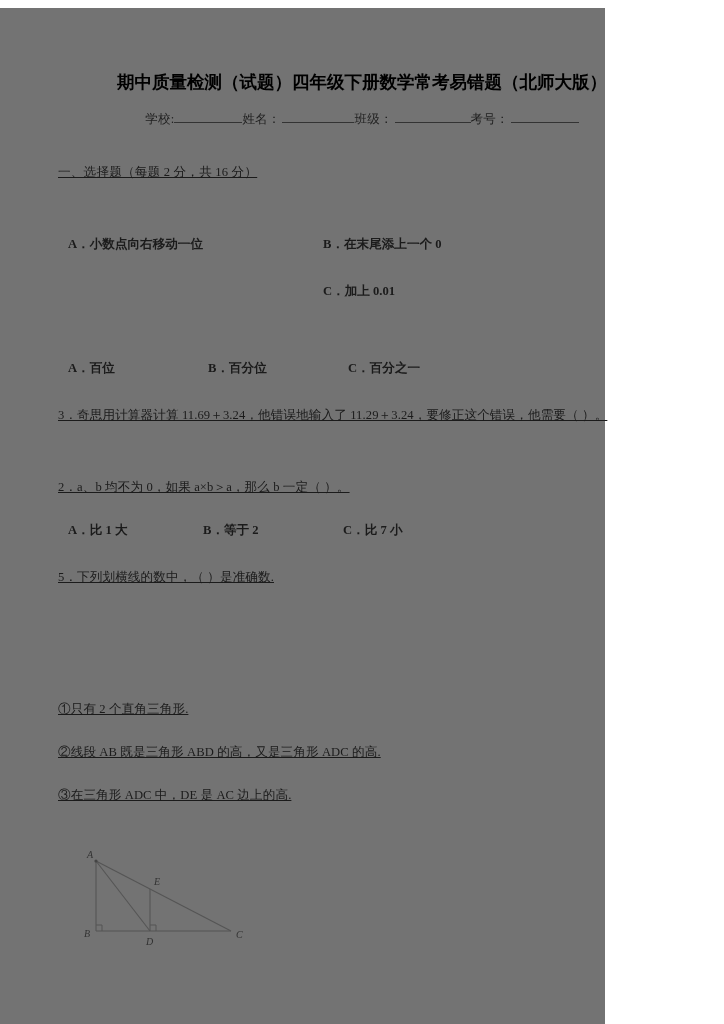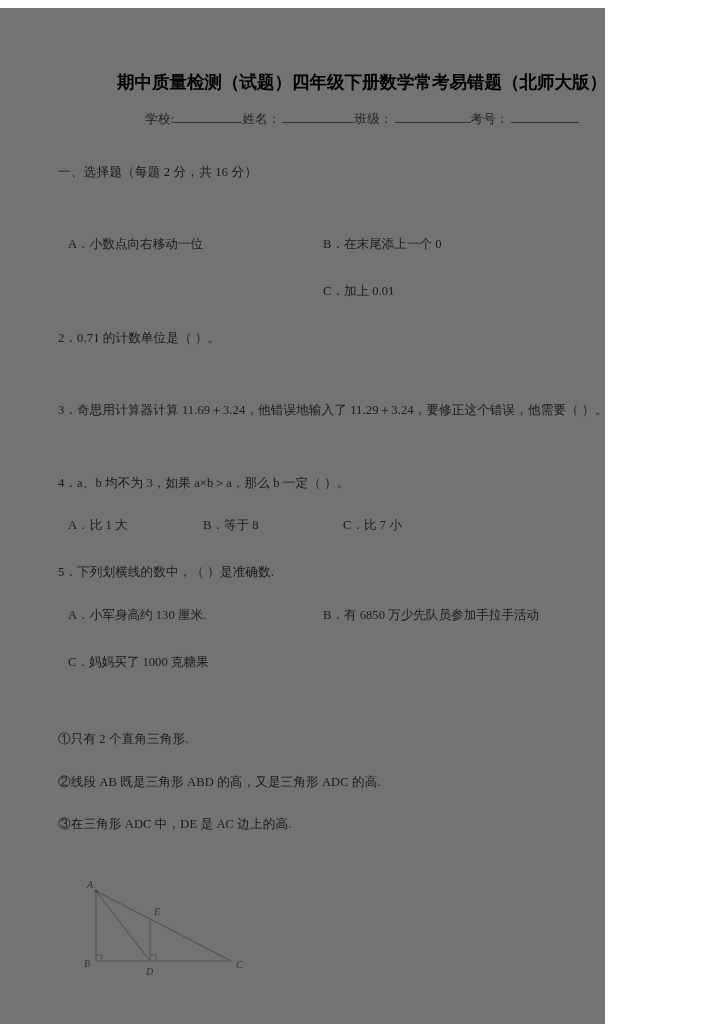--- a/index.html
+++ b/index.html
@@ -66,37 +66,39 @@
     left: 58px;
     top: 158px;
     width: 616px;
     font-size: 12.6px;
     line-height: 1;
     color: #1b1b1b;
   }
   .row {
     position: relative;
     white-space: nowrap;
+    text-decoration: underline;
   }
   .section-head {
     margin-bottom: 0;
     font-size: 12.6px;
     letter-spacing: 0.2px;
   }
   .q-line {
     letter-spacing: 0.1px;
   }
   .opt-row {
     position: relative;
     height: 17px;
   }
   .opt {
     position: absolute;
     top: 0;
     white-space: nowrap;
+    font-weight: bold;
   }
 
   
   .lh { height: 30px; }
   .lh2 { height: 29px; }
 
   
   .figure-wrap {
     position: relative;
     width: 200px;
@@ -125,47 +127,44 @@
     <div class="opt-row">
       <span class="opt" style="left:10px">A．小数点向右移动一位</span>
       <span class="opt" style="left:265px">B．在末尾添上一个 0</span>
     </div>
     <div class="lh"></div>
     <div class="opt-row">
       <span class="opt" style="left:265px">C．加上 0.01</span>
     </div>
     <div class="lh"></div>
 
-    <div class="row q-line">2．0.71 的计数单位是（    ）。</div>
     <div class="lh"></div>
+    <div class="opt-row">
+      <span class="opt" style="left:10px">A．百位</span>
+      <span class="opt" style="left:150px">B．百分位</span>
+      <span class="opt" style="left:290px">C．百分之一</span>
+    </div>
     <div class="lh"></div>
 
     <div class="row q-line">3．奇思用计算器计算 11.69＋3.24，他错误地输入了 11.29＋3.24，要修正这个错误，他需要（    ）。</div>
     <div class="lh"></div>
     <div class="lh"></div>
 
-    <div class="row q-line">4．a、b 均不为 3，如果 a×b＞a，那么 b 一定（    ）。</div>
+    <div class="row q-line">2．a、b 均不为 0，如果 a×b＞a，那么 b 一定（    ）。</div>
     <div class="lh"></div>
     <div class="opt-row">
       <span class="opt" style="left:10px">A．比 1 大</span>
-      <span class="opt" style="left:145px">B．等于 8</span>
+      <span class="opt" style="left:145px">B．等于 2</span>
       <span class="opt" style="left:285px">C．比 7 小</span>
     </div>
     <div class="lh"></div>
 
     <div class="row q-line">5．下列划横线的数中，（      ）是准确数.</div>
     <div class="lh"></div>
-    <div class="opt-row">
-      <span class="opt" style="left:10px">A．小军身高约 130 厘米.</span>
-      <span class="opt" style="left:265px">B．有 6850 万少先队员参加手拉手活动</span>
-    </div>
     <div class="lh"></div>
-    <div class="opt-row">
-      <span class="opt" style="left:10px">C．妈妈买了 1000 克糖果</span>
-    </div>
     <div class="lh"></div>
 
     <div class="lh"></div>
     <div class="row q-line">①只有 2 个直角三角形.</div>
     <div class="lh"></div>
     <div class="row q-line">②线段 AB 既是三角形 ABD 的高，又是三角形 ADC 的高.</div>
     <div class="lh"></div>
     <div class="row q-line">③在三角形 ADC 中，DE 是 AC 边上的高.</div>
     <div class="lh"></div>
     <div style="height:14px"></div>

